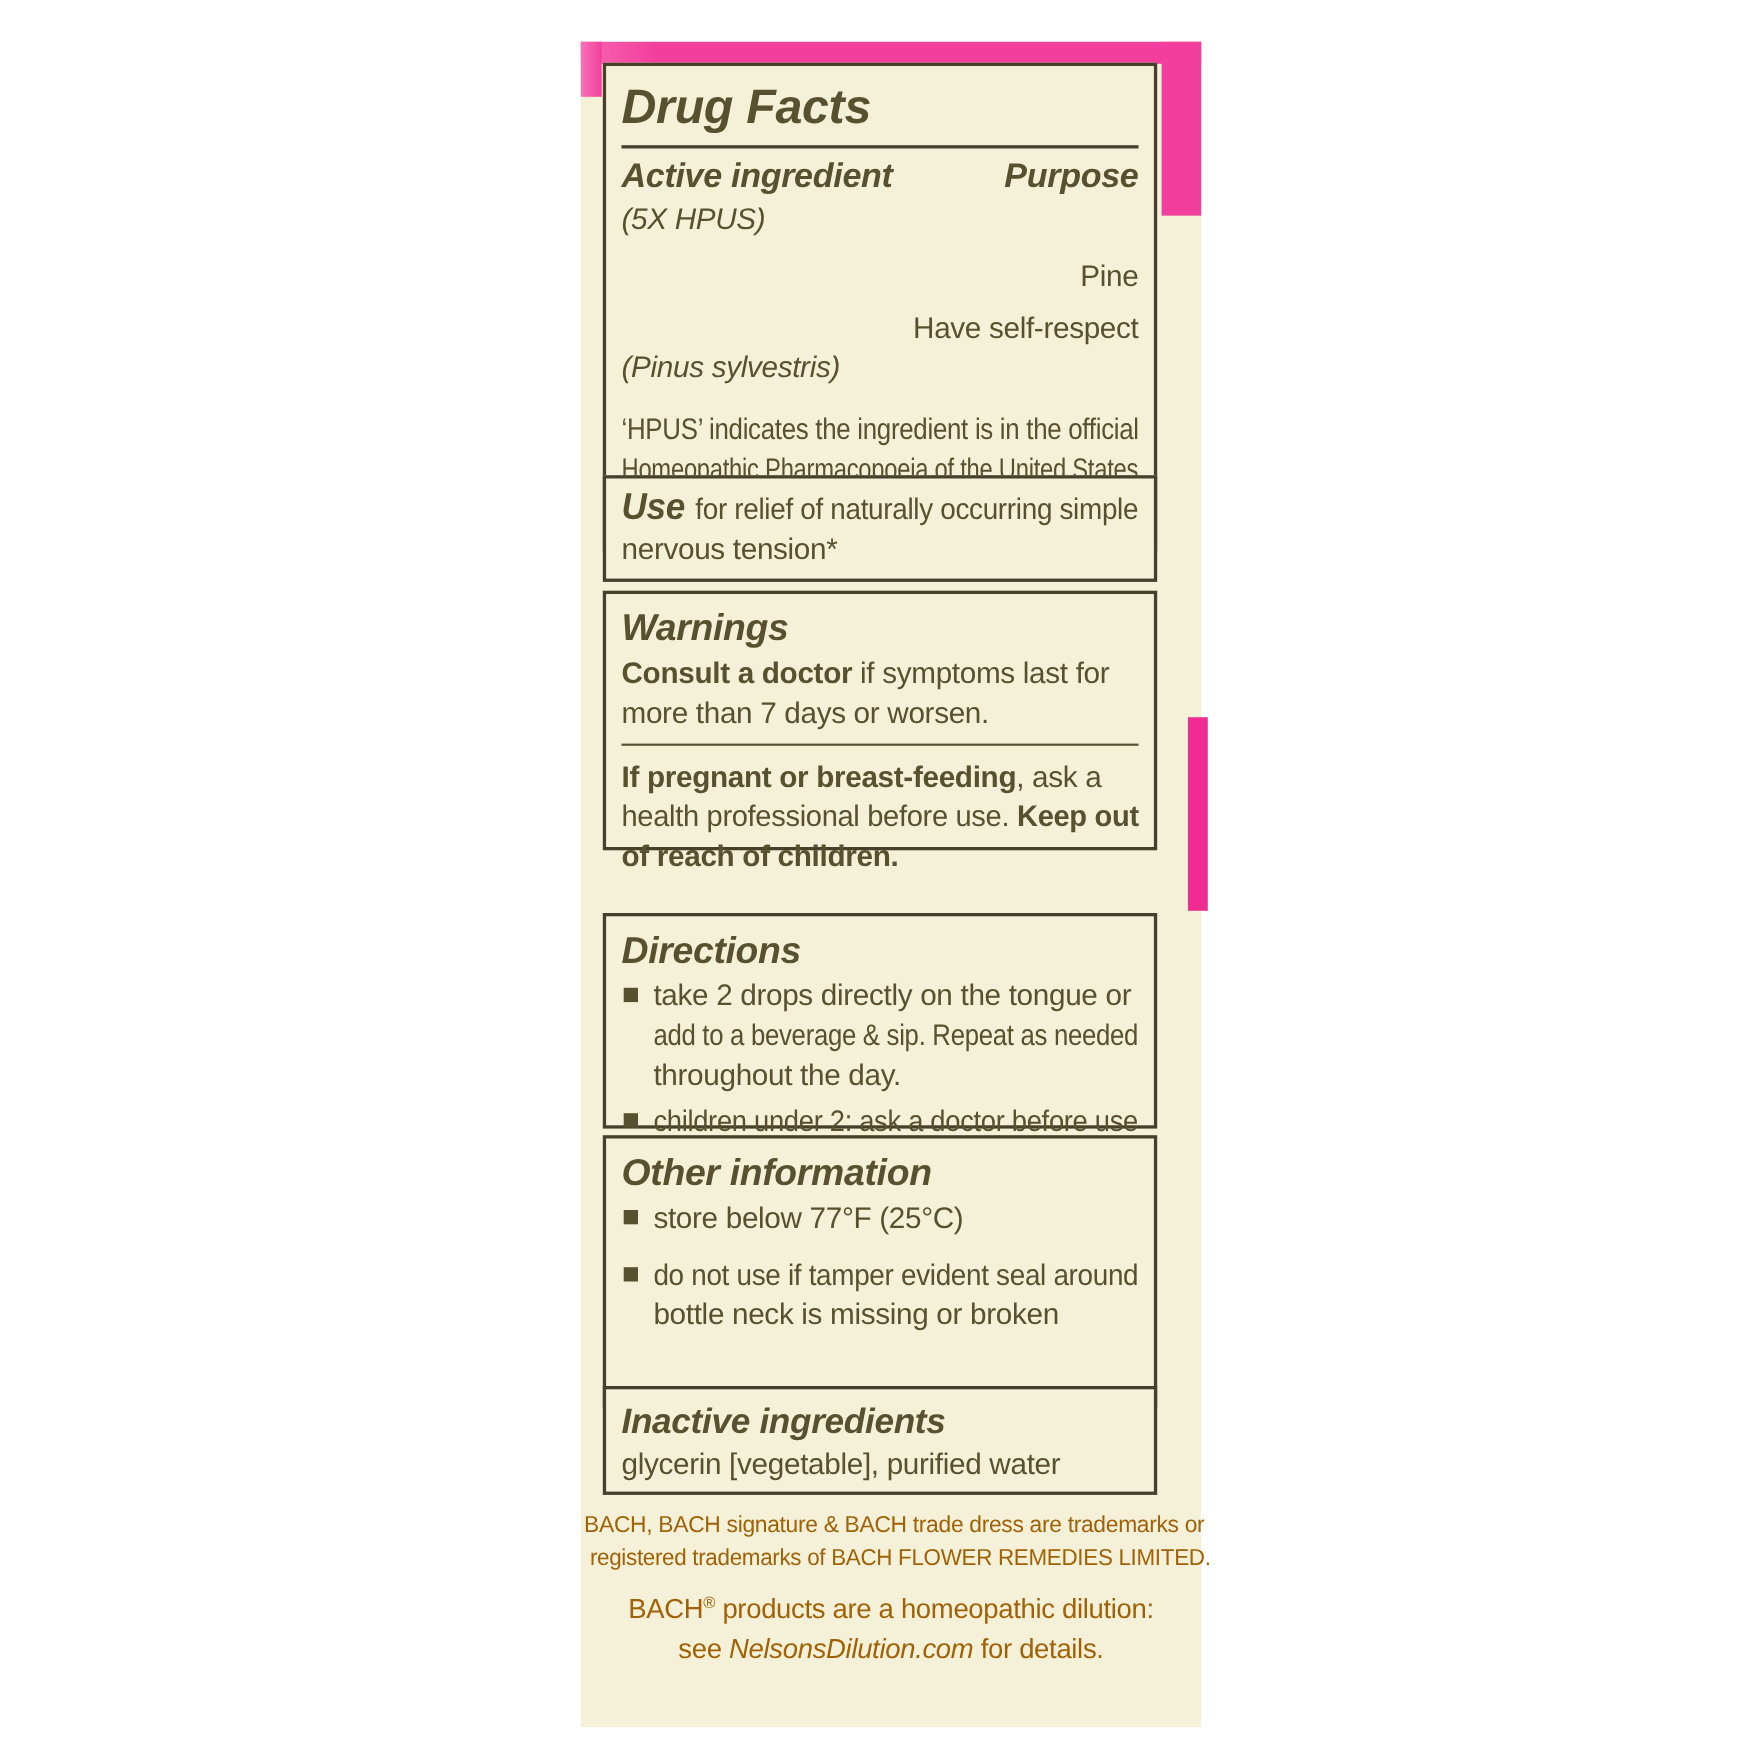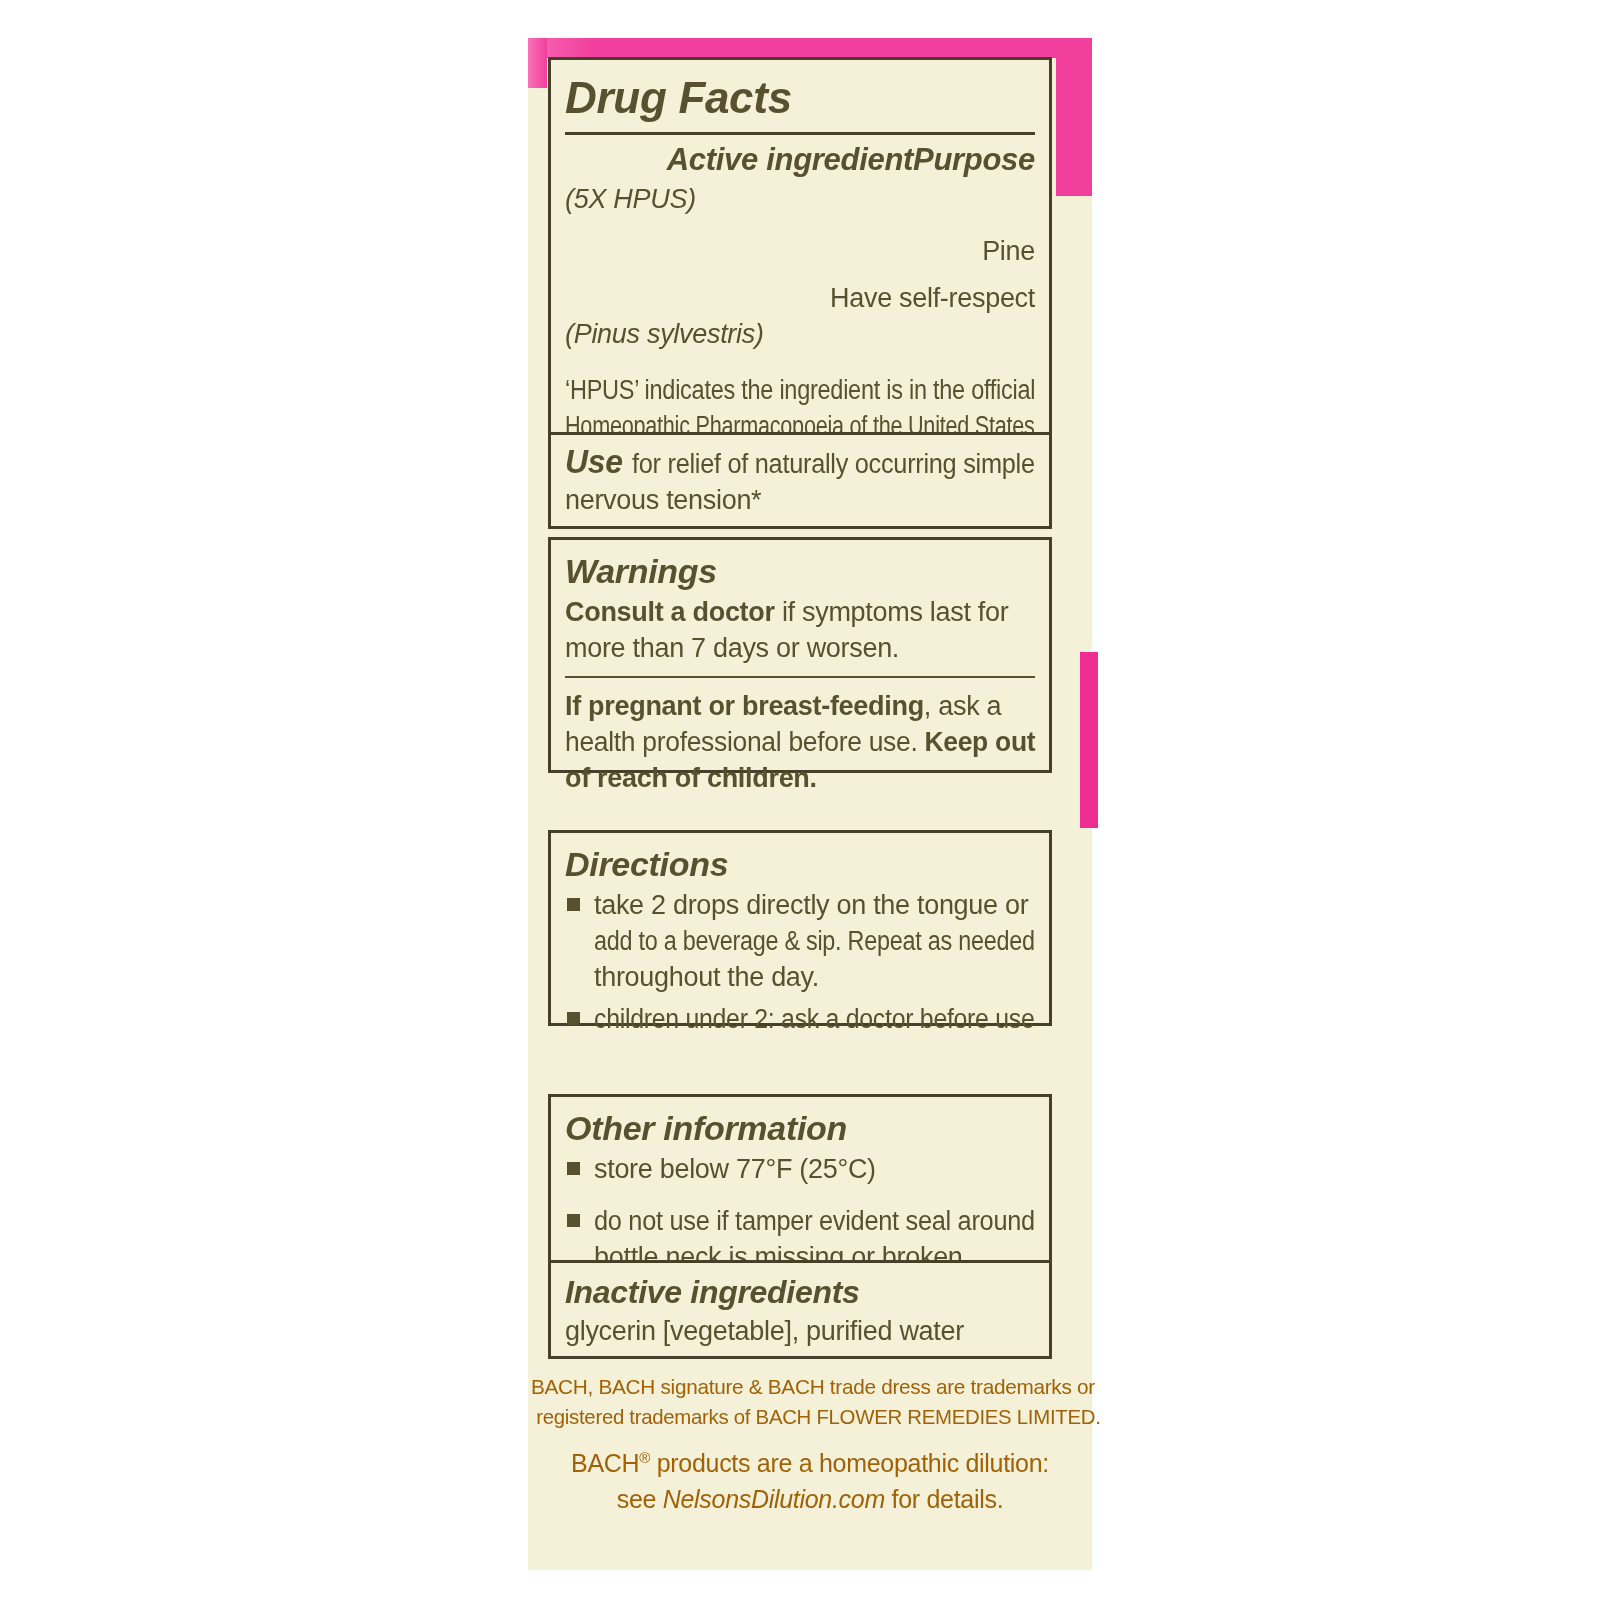--- a/index.html
+++ b/index.html
@@ -18,26 +18,26 @@
 
   .panel{position:absolute;left:20px;top:19px;width:504px;color:#57512f;letter-spacing:-0.3px;}
   .sec{
     position:absolute;left:0;width:504px;box-sizing:border-box;
     border:3px solid #46402a;background:#f5f1d8;padding:8px 14px;
   }
   .s1{top:0;height:444px;}
   .s2{top:375px;height:97px;}
   .s3{top:480px;height:236px;}
   .s4{top:773px;height:196px;}
-  .s5{top:1037px;height:248px;}
+  .s5{top:975px;height:248px;}
   .s6{top:1203px;height:99px;}
 
   .title{font-size:44px;line-height:56px;font-weight:bold;font-style:italic;margin-top:2px;}
   .title-rule{height:0;border-top:3px solid #46402a;margin:6px 0 4px;}
-  .hrow{display:flex;justify-content:flex-end;font-weight:bold;font-style:italic;font-size:31px;line-height:42px;}
+  .hrow{display:flex;justify-content:space-between;font-weight:bold;font-style:italic;font-size:31px;line-height:42px;}
   .body-line{font-size:27px;line-height:36px;}
   .it{font-style:italic;}
   .b{font-weight:bold;}
   .fit{display:block;white-space:nowrap;transform-origin:left center;}
   .fit.ctr{transform-origin:center center;}
   .pine-row{display:flex;align-items:flex-end;font-size:27px;line-height:36px;margin-top:16px;flex-direction:column;}
   .leader{flex:1 1 auto;border-bottom:2px dotted #57512f;margin:0 5px 9px;}
   .note{margin-top:20px;font-size:26px;}
   .sec-head{font-size:34px;line-height:46px;font-weight:bold;font-style:italic;}
   .inline-head{font-size:34px;font-weight:bold;font-style:italic;margin-right:10px;}

